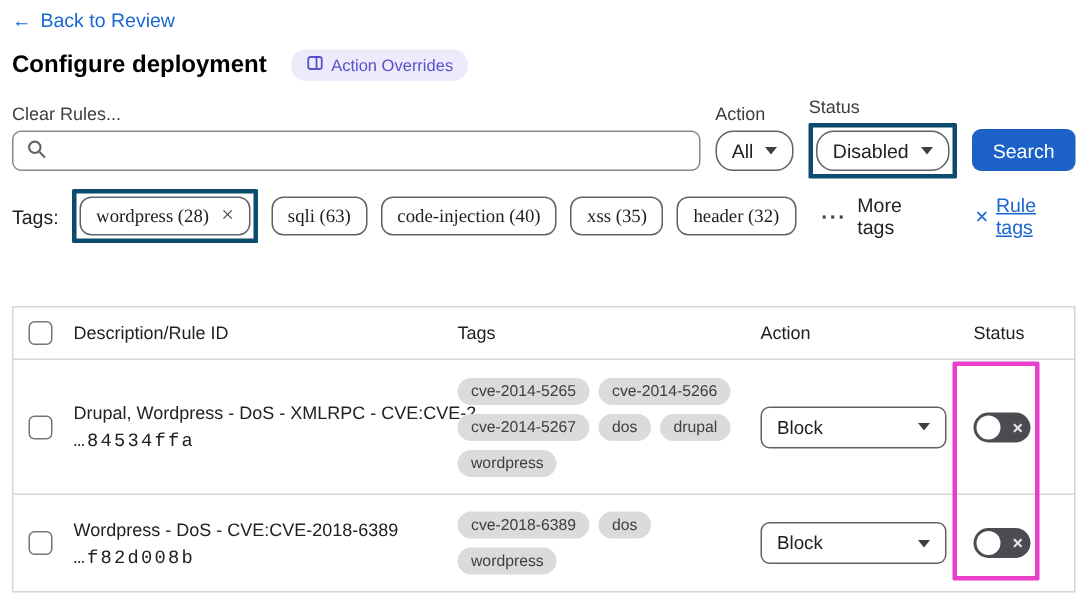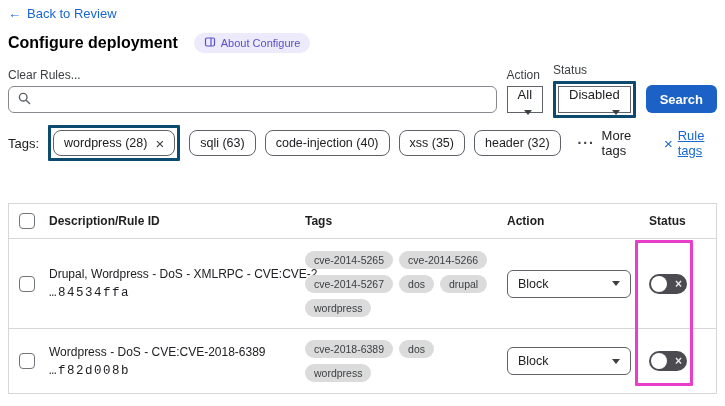--- a/index.html
+++ b/index.html
@@ -15,43 +15,43 @@
   .title-row { display: flex; align-items: center; gap: 16px; margin-top: 12px; }
   .page-title { font-size: 16px; font-weight: bold; color: #000000; }
   .about-badge { display: inline-flex; align-items: center; gap: 5px; background: #edeafc; color: #5a50c8; font-size: 11px; padding: 3px 10px; border-radius: 10px; cursor: pointer; }
 
   
   .filter-bar { display: flex; align-items: flex-end; gap: 10px; margin-top: 10px; }
   .field-label { font-size: 12px; color: #3c4043; margin-bottom: 4px; }
   .search-group { flex: 1; }
   .search-box { display: flex; align-items: center; gap: 7px; border: 1px solid #85888c; border-radius: 6px; height: 27px; padding: 0 9px; background: #fff; }
   .search-input { border: none; outline: none; flex: 1; font: inherit; background: transparent; }
-  .dd-btn { display: inline-flex; align-items: flex-end; gap: 8px; border: 1px solid #5f6368; border-radius: 0; height: 27px; padding: 0 10px; background: #fff; font-size: 13px; cursor: pointer; white-space: nowrap; flex-direction: column; }
+  .dd-btn { display: inline-flex; align-items: center; gap: 8px; border: 1px solid #5f6368; border-radius: 12px; height: 27px; padding: 0 10px; background: #fff; font-size: 13px; cursor: pointer; white-space: nowrap; }
   .caret { width: 0; height: 0; border-left: 4px solid transparent; border-right: 4px solid transparent; border-top: 5px solid #3c4043; }
   .hl { border: 3px solid #0c4a6e; }
   .status-hl-wrap { padding: 2px; margin-bottom: -5px; border-radius: 1px; }
-  .search-btn { background: #1c61c6; color: #fff; border: none; border-radius: 6px; height: 28px; padding: 0 14px; font-size: 13px; font-family: inherit; cursor: pointer; font-weight: bold; }
+  .search-btn { background: #1c61c6; color: #fff; border: none; border-radius: 6px; height: 28px; padding: 0 14px; font-size: 13px; font-family: inherit; cursor: pointer; }
 
   
   .tags-row { display: flex; align-items: center; gap: 9px; margin-top: 12px; }
   .tags-label { font-size: 13px; }
-  .tag-pill { display: inline-flex; align-items: center; gap: 8px; border: 1.4px solid #5f6368; border-radius: 8px; padding: 0 10px; height: 26px; font-size: 12.5px; background: #fff; cursor: pointer; white-space: nowrap; }
+  .tag-pill { display: inline-flex; align-items: center; gap: 8px; border: 1.4px solid #5f6368; border-radius: 8px; padding: 0 10px; height: 26px; font-size: 12.5px; background: #fff; cursor: pointer; white-space: nowrap; font-family: Liberation Serif, serif; }
   .selected-hl-wrap { padding: 2px; border-radius: 1px; }
   .pill-x { font-size: 15px; line-height: 1; color: #3c4043; }
   .more-tags { display: inline-flex; align-items: center; gap: 7px; margin-left: 8px; cursor: pointer; }
   .more-dots { font-weight: bold; letter-spacing: 1px; font-size: 14px; color: #3c4043; }
   .clear-tags { display: inline-flex; align-items: center; gap: 5px; color: #1967d2; margin-left: 14px; cursor: pointer; }
   .clear-x { font-size: 15px; line-height: 1; }
   .clear-text { text-decoration: underline; }
 
   
   .rules-table { margin-top: 42px; border: 1px solid #d6d6d6; position: relative; background: #fff; }
   .trow { display: grid; grid-template-columns: 36px 252px 200px 140px 1fr; }
   .thead { height: 35px; border-bottom: 1px solid #d6d6d6; }
-  .thead .cell { font-weight: bold; font-size: 12px; color: #1f1f1f; }
+  .thead .cell { font-weight: normal; font-size: 12px; color: #1f1f1f; }
   .cell { display: flex; align-items: center; }
   .row1 { height: 90px; border-bottom: 1px solid #d6d6d6; }
   .row2 { height: 64px; }
   .cb-cell { justify-content: center; }
   .checkbox { width: 16px; height: 16px; border: 1.5px solid #70757a; border-radius: 4px; background: #fff; cursor: pointer; }
   .desc-cell { flex-direction: column; align-items: flex-start; justify-content: center; gap: 5px; padding: 0 10px 0 4px; }
   .desc-text { font-size: 12px; white-space: nowrap; }
   .rule-id { font-family: "Liberation Mono", monospace; font-size: 12.5px; letter-spacing: 1.5px; color: #202124; }
   .tags-cell { flex-wrap: wrap; gap: 6px; align-content: center; padding: 8px 6px 8px 8px; }
   .gray-pill { background: #dbdbdb; color: #3c4043; border-radius: 9px; padding: 3px 9px; font-size: 10.5px; white-space: nowrap; }
@@ -80,21 +80,21 @@
   
   <div class="title-row">
     <div class="page-title">Configure deployment</div>
     <div class="about-badge">
       <span>
         <svg width="12" height="12" viewBox="0 0 12 12" fill="none" stroke="#5a50c8" stroke-width="1.2">
           <rect x="1.5" y="2" width="9" height="8" rx="1.5"></rect>
           <line x1="7" y1="2" x2="7" y2="10"></line>
         </svg>
       </span>
-      <span>About Configure</span>
+      <span>Action Overrides</span>
     </div>
   </div>
 
   
   <div class="filter-bar">
     <div class="search-group">
       <div class="field-label">Clear Rules...</div>
       <div class="search-box">
         <span>
           <svg width="13" height="13" viewBox="0 0 13 13" fill="none" stroke="#5f6368" stroke-width="1.4">

